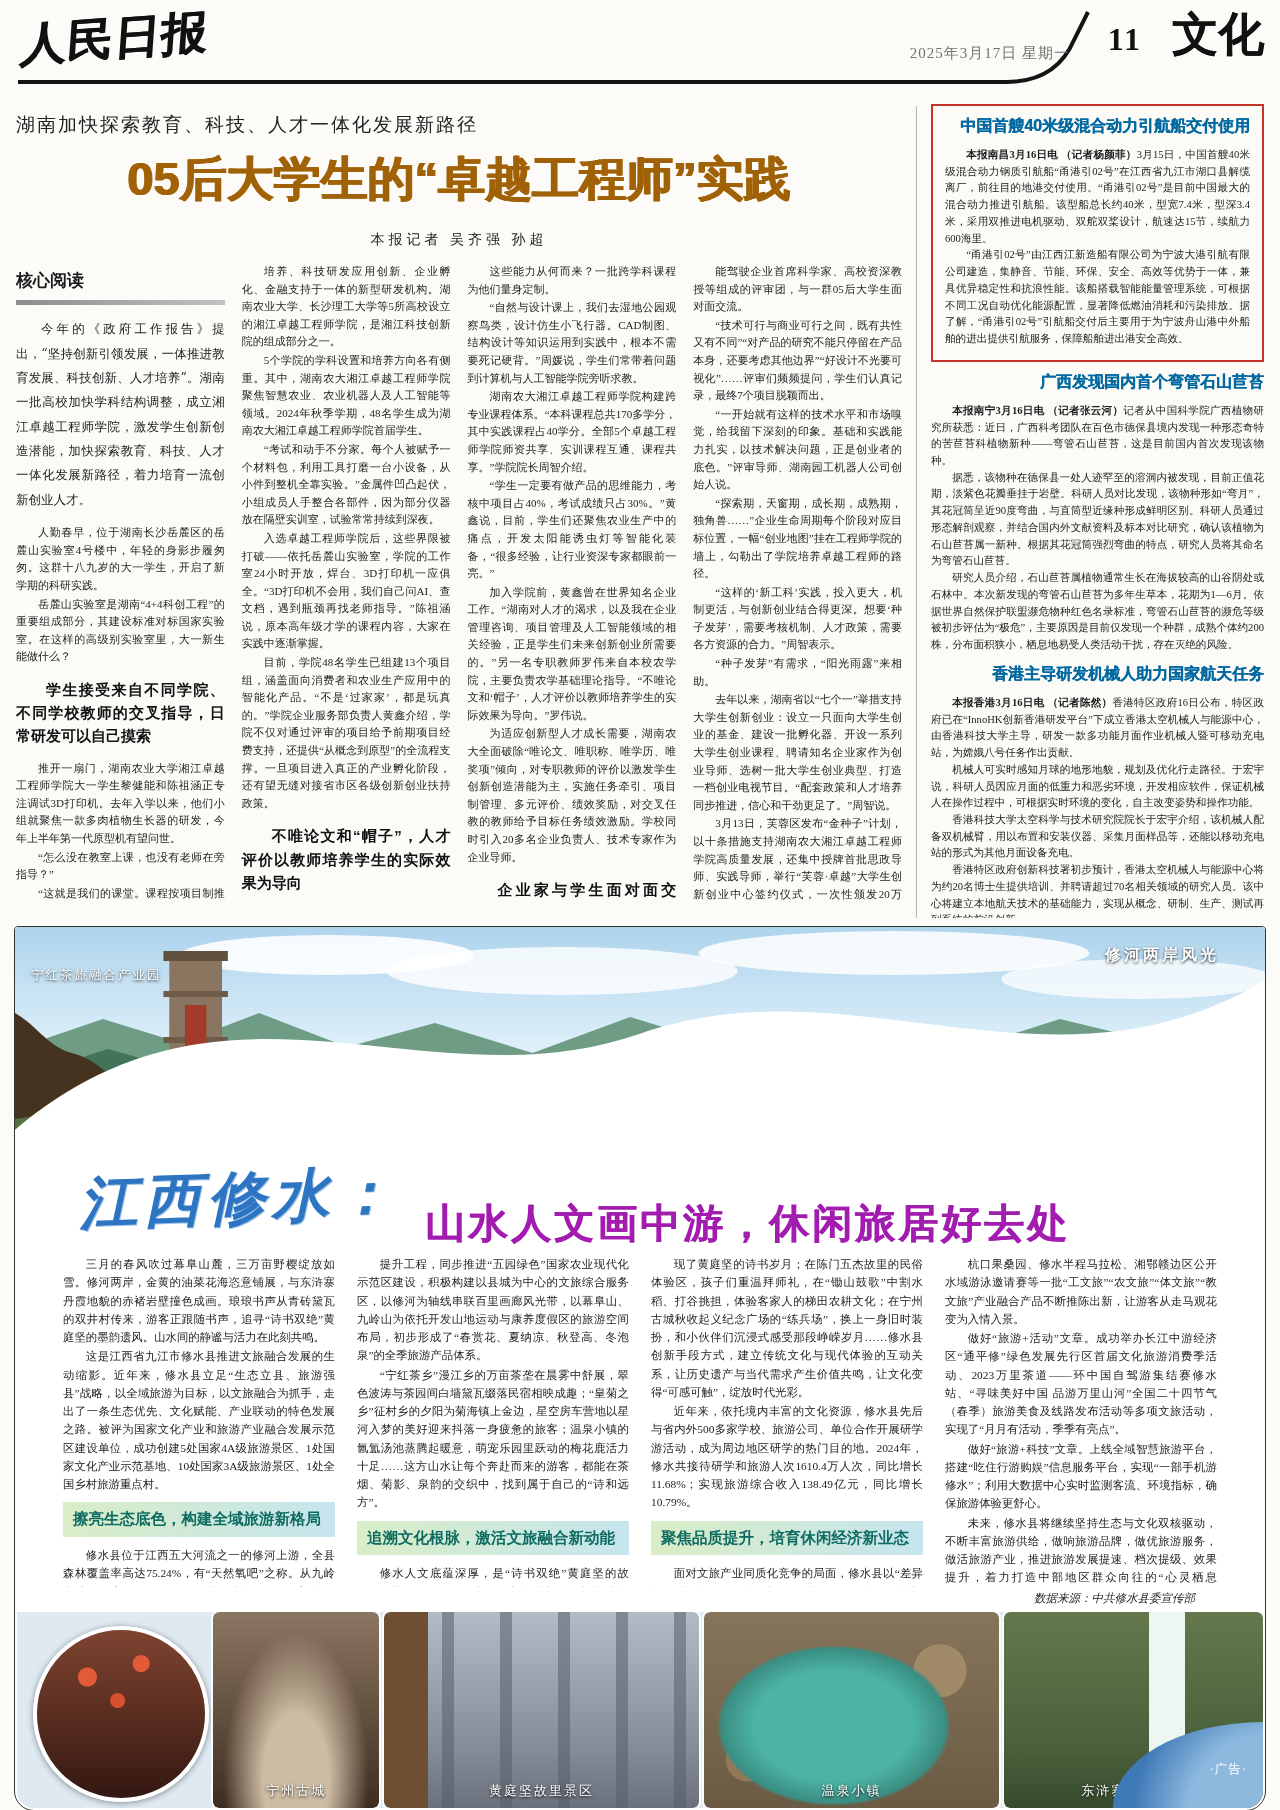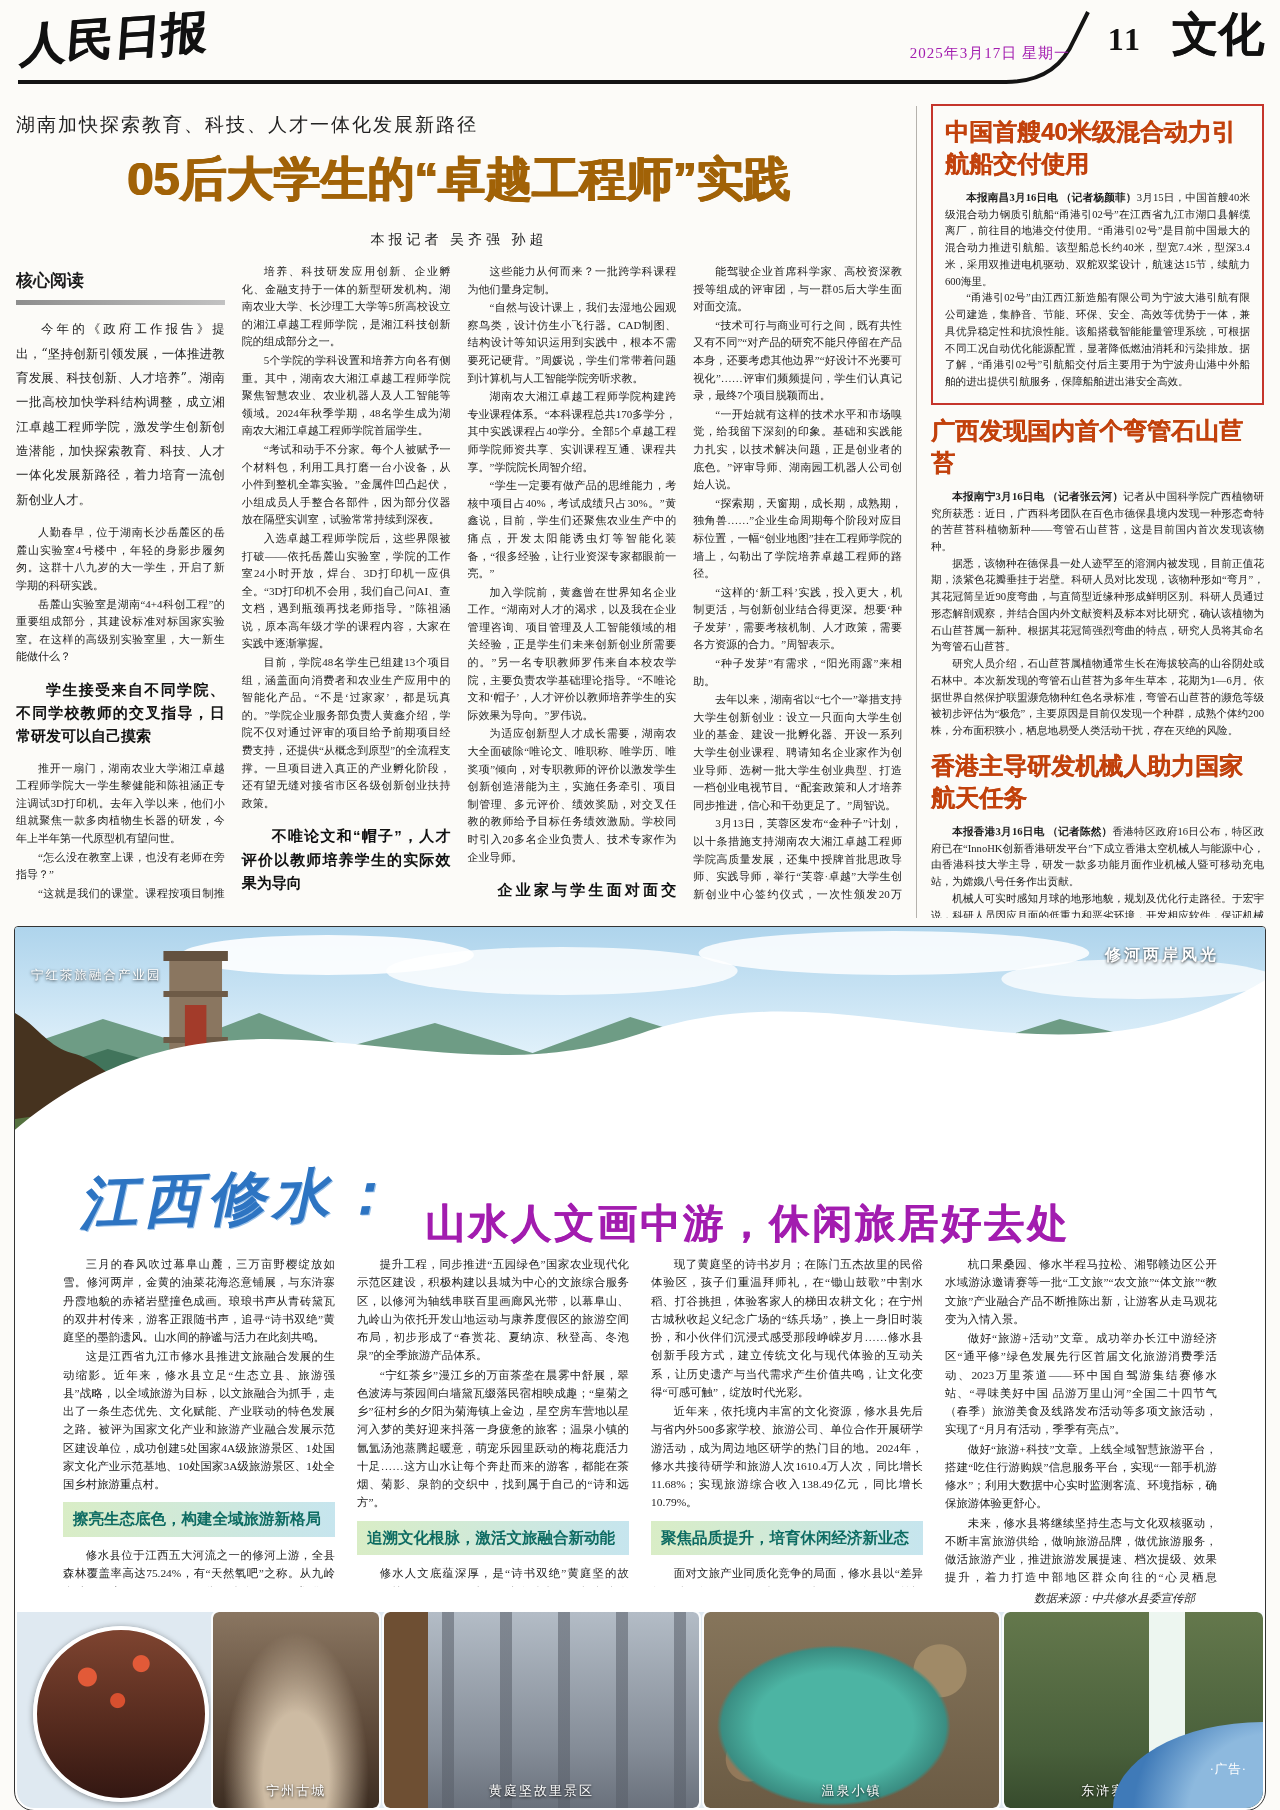--- a/index.html
+++ b/index.html
@@ -3,21 +3,21 @@
 <meta charset="utf-8">
 <style>
   html,body{margin:0;padding:0;background:#ffffff;}
   .page{position:relative;width:1280px;height:1810px;background:#fcfbf8;overflow:hidden;
         font-family:"Liberation Serif",serif;color:#1c1c1c;}
   
   .masthead{position:relative;height:96px;}
   .logo{position:absolute;left:20px;top:8px;font-family:"DejaVu Serif",serif;font-weight:bold;
         font-size:46px;letter-spacing:1px;transform:rotate(-4deg) skewX(-8deg);color:#111;
         text-shadow:1px 0 #111;}
-  .m-date{position:absolute;right:210px;top:44px;font-size:15px;letter-spacing:1px;color:#a21caf;margin-left:10px;}
+  .m-date{position:absolute;right:210px;top:44px;font-size:15px;letter-spacing:1px;color:#737373;margin-left:10px;}
   .pageno{position:absolute;right:16px;top:4px;color:#111;white-space:nowrap;}
   .pageno .num{font-family:"Liberation Serif",serif;font-size:32px;font-weight:bold;letter-spacing:2px;text-align:right;}
   .pageno .sec{font-family:"Liberation Sans",sans-serif;font-size:46px;font-weight:900;margin-left:26px;
         text-shadow:0.6px 0 currentColor;}
   .rule-svg{position:absolute;left:16px;top:10px;width:1120px;height:80px;}
   
   .top-wrap{display:flex;gap:14px;padding:0 16px;height:822px;overflow:hidden;}
   .main-art{width:886px;flex:none;}
   .kicker{text-align:left;font-family:"Liberation Sans",sans-serif;font-size:19px;
           letter-spacing:2px;margin:16px 0 10px;color:#222;}
@@ -32,22 +32,22 @@
           line-height:1.55;margin:12px 0;text-indent:2em;color:#111;}
   .core{margin-bottom:12px;}
   .core-title{font-family:"Liberation Sans",sans-serif;font-weight:900;font-size:17px;margin:4px 0 6px;}
   .core-rule{height:5px;background:linear-gradient(90deg,#8d8d8d,#c2c2c2);margin-bottom:12px;}
   .core-text{font-family:"DejaVu Serif",serif;font-size:12.5px;line-height:1.95;text-indent:2em;
           text-align:justify;margin:0;}
   .vdiv{width:1px;background:#b5b2ad;margin-top:10px;}
   
   .rail{flex:1;padding-top:8px;font-size:10.6px;}
   .rail article{margin-bottom:10px;}
-  .rail h2{text-align:left;font-family:"Liberation Sans",sans-serif;font-weight:900;
-          font-size:24px;margin:6px 0 10px;color:#c2410c;text-shadow:0.5px 0 currentColor;}
+  .rail h2{text-align:right;font-family:"Liberation Sans",sans-serif;font-weight:900;
+          font-size:16px;margin:6px 0 10px;color:#0369a1;text-shadow:0.5px 0 currentColor;}
   .rail p{margin:0;text-indent:2em;text-align:justify;line-height:1.58;}
   .boxed{border:2.5px solid #c5352c;padding:4px 12px 12px;margin-bottom:14px;}
   
   .promo{position:relative;margin:8px 14px 0;border:1.5px solid #333;border-radius:4px 4px 20px 20px;
          overflow:hidden;background:#fff;}
   .montage{position:relative;height:224px;background:linear-gradient(#aed4ec,#dff0fa 55%,#f3fafe);}
   .montage svg{position:absolute;inset:0;width:100%;height:100%;}
   .label-left{position:absolute;left:16px;top:40px;color:#fff;font-size:12.5px;letter-spacing:2px;
          text-shadow:0 1px 3px rgba(0,0,0,.85);}
   .label-right{position:absolute;right:46px;top:18px;color:#fff;font-weight:bold;font-size:16px;

